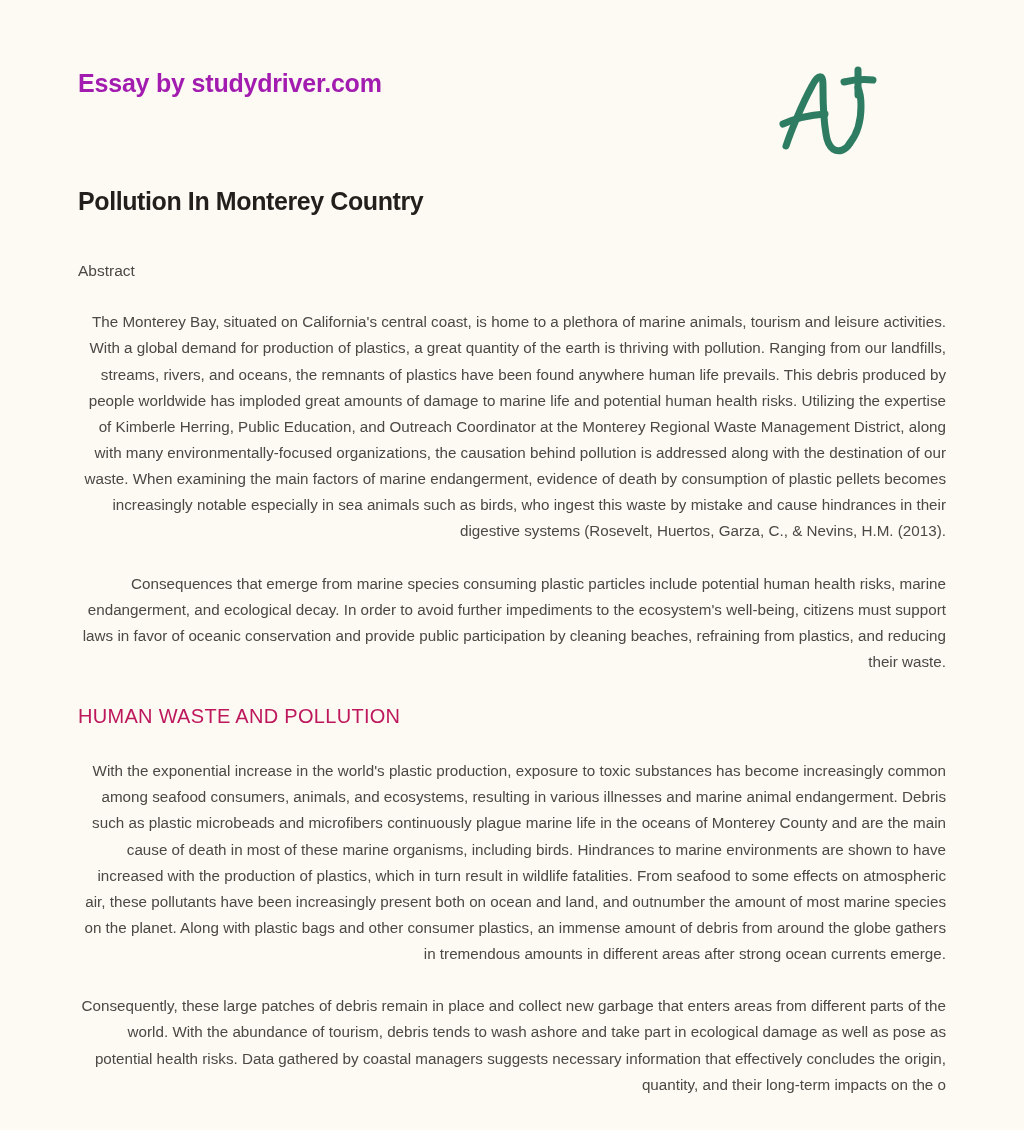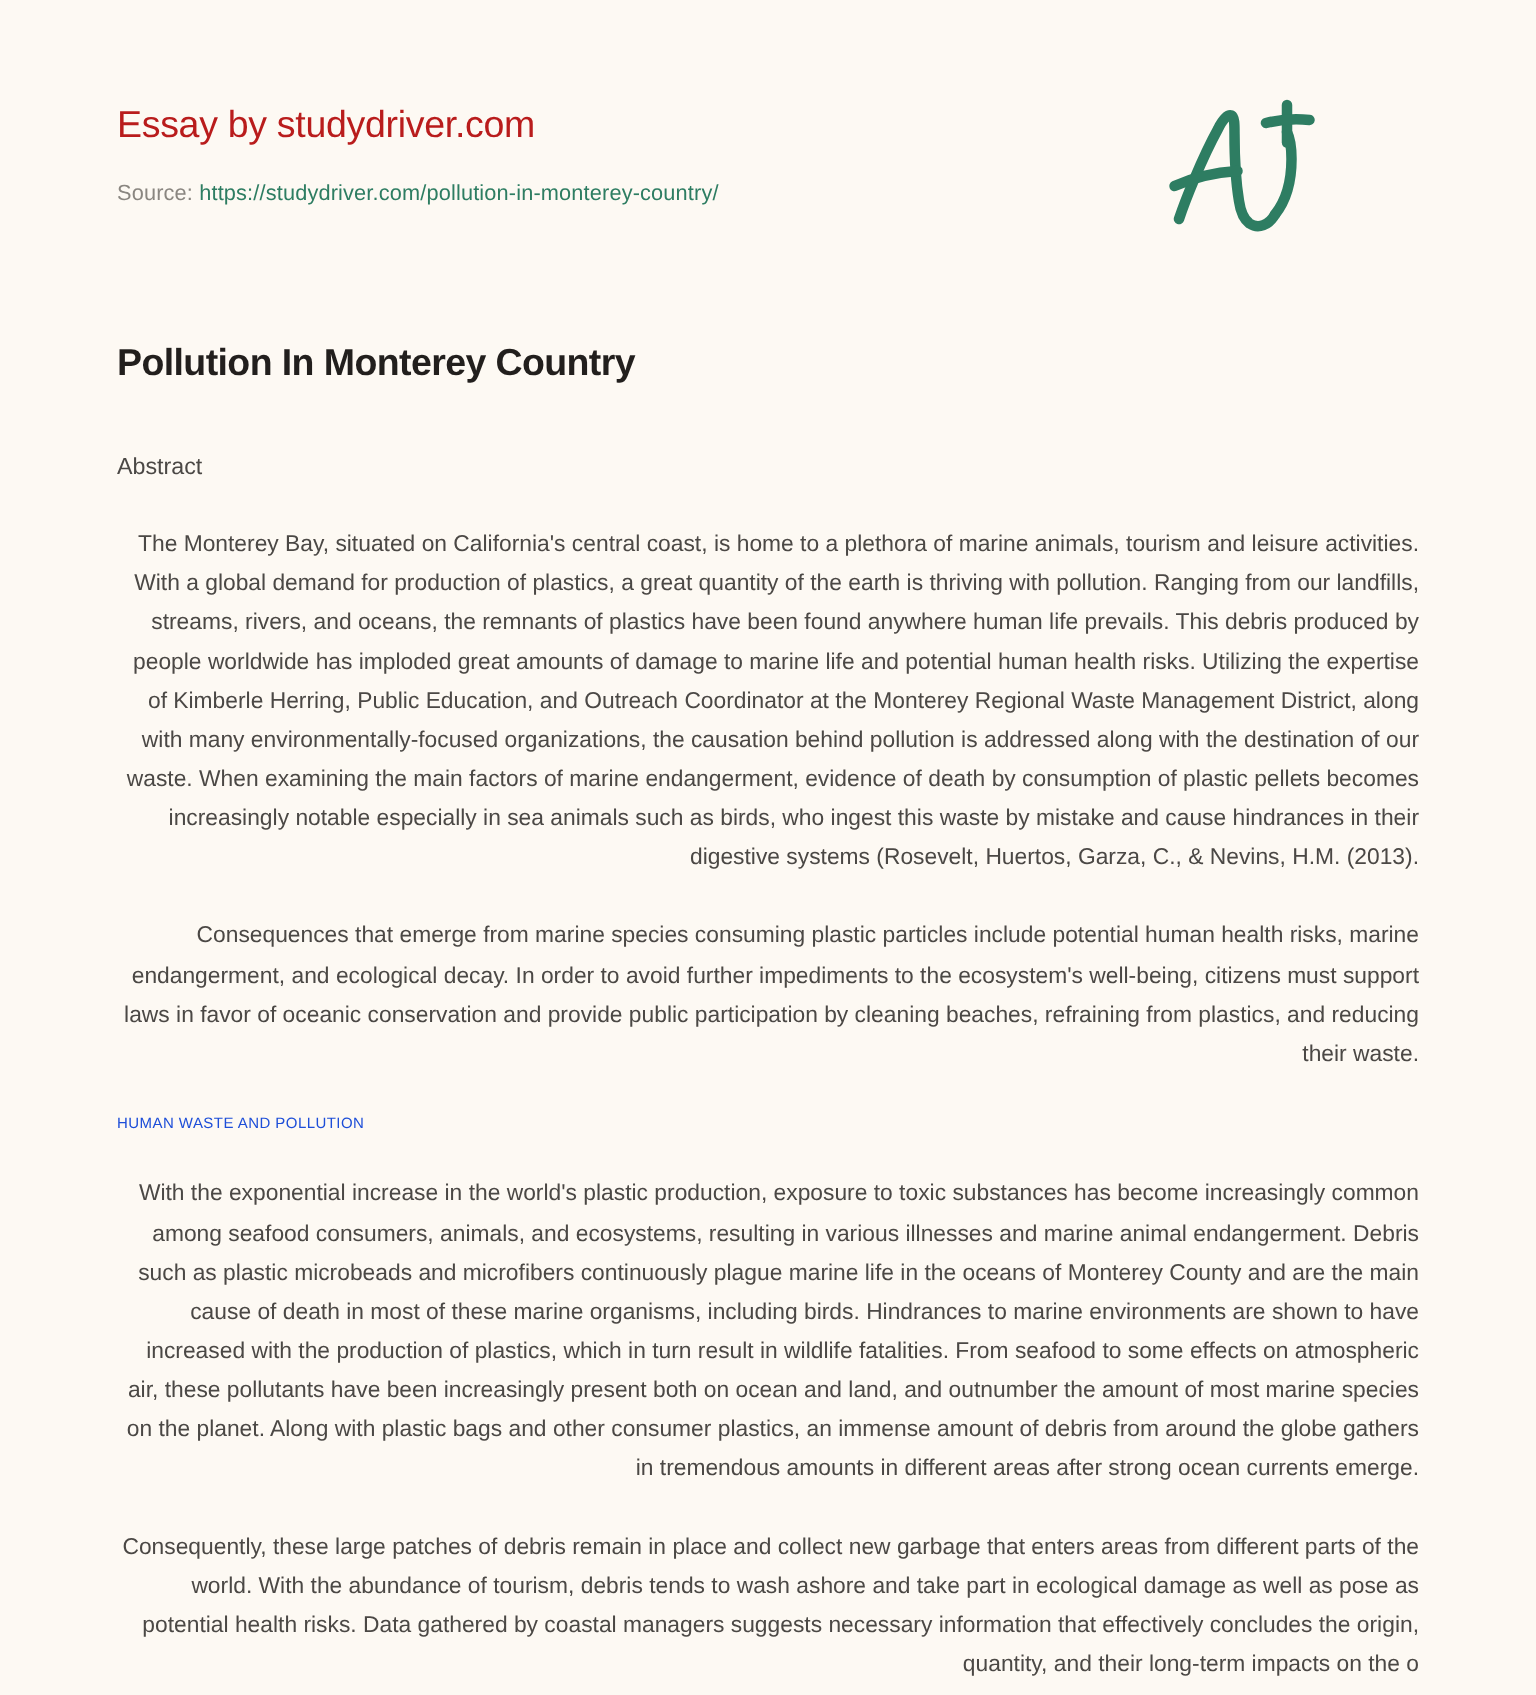--- a/index.html
+++ b/index.html
@@ -25,23 +25,23 @@
   }
 
   
   .masthead {
     position: relative;
     padding-top: 68px;
   }
 
   .brand-line {
     font-size: 25px;
-    font-weight: normal;
+    font-weight: bold;
     letter-spacing: -0.2px;
-    color: #b91c1c;
+    color: #a21caf;
     line-height: 1.2;
     margin: 0;
   }
 
   .source-line {
     margin: 22px 0 0 0;
     font-size: 14.5px;
     color: #8a8680;
     line-height: 1.3;
     letter-spacing: 0.1px;
@@ -93,39 +93,36 @@
     text-align: right;
   }
 
   .body-text.tight { margin-bottom: 16px; }
 
   .body-text.clipped {
     margin-bottom: 0;
   }
 
   .heading-caps {
-    font-size: 10px;
-    color: #1d4ed8;
+    font-size: 20px;
+    color: #be185d;
     line-height: 1.55;
     margin: 26px 0 26px 0;
     letter-spacing: 0.3px;
   }
 </style>
 </head>
 <body>
 
 <div class="page">
 
   <div class="masthead">
 
     <div class="brand-line">Essay by studydriver.com</div>
 
-    <div class="source-line">
-      <span>Source: </span><a class="source-link" href="#">https://studydriver.com/pollution-in-monterey-country/</a>
-    </div>
 
     <div class="logo">
       <svg viewBox="0 0 110 100" xmlns="http://www.w3.org/2000/svg" fill="none" stroke="#2e7d62" stroke-linecap="round" stroke-linejoin="round">
 
         <path d="M10 84 C14 72 25 44 36 24 C39 18 42 14 45 15 C47 16 47 21 47 27 C47 42 48 60 50 72 C51 79 53 84 57 87 C63 91 70 88 74 81" stroke-width="7"></path>
 
         <path d="M7 62 C18 57 34 53 49 52" stroke-width="7"></path>
 
         <path d="M74 81 C82 71 85 57 85 44 C85 36 84 30 82 26" stroke-width="7"></path>
 

